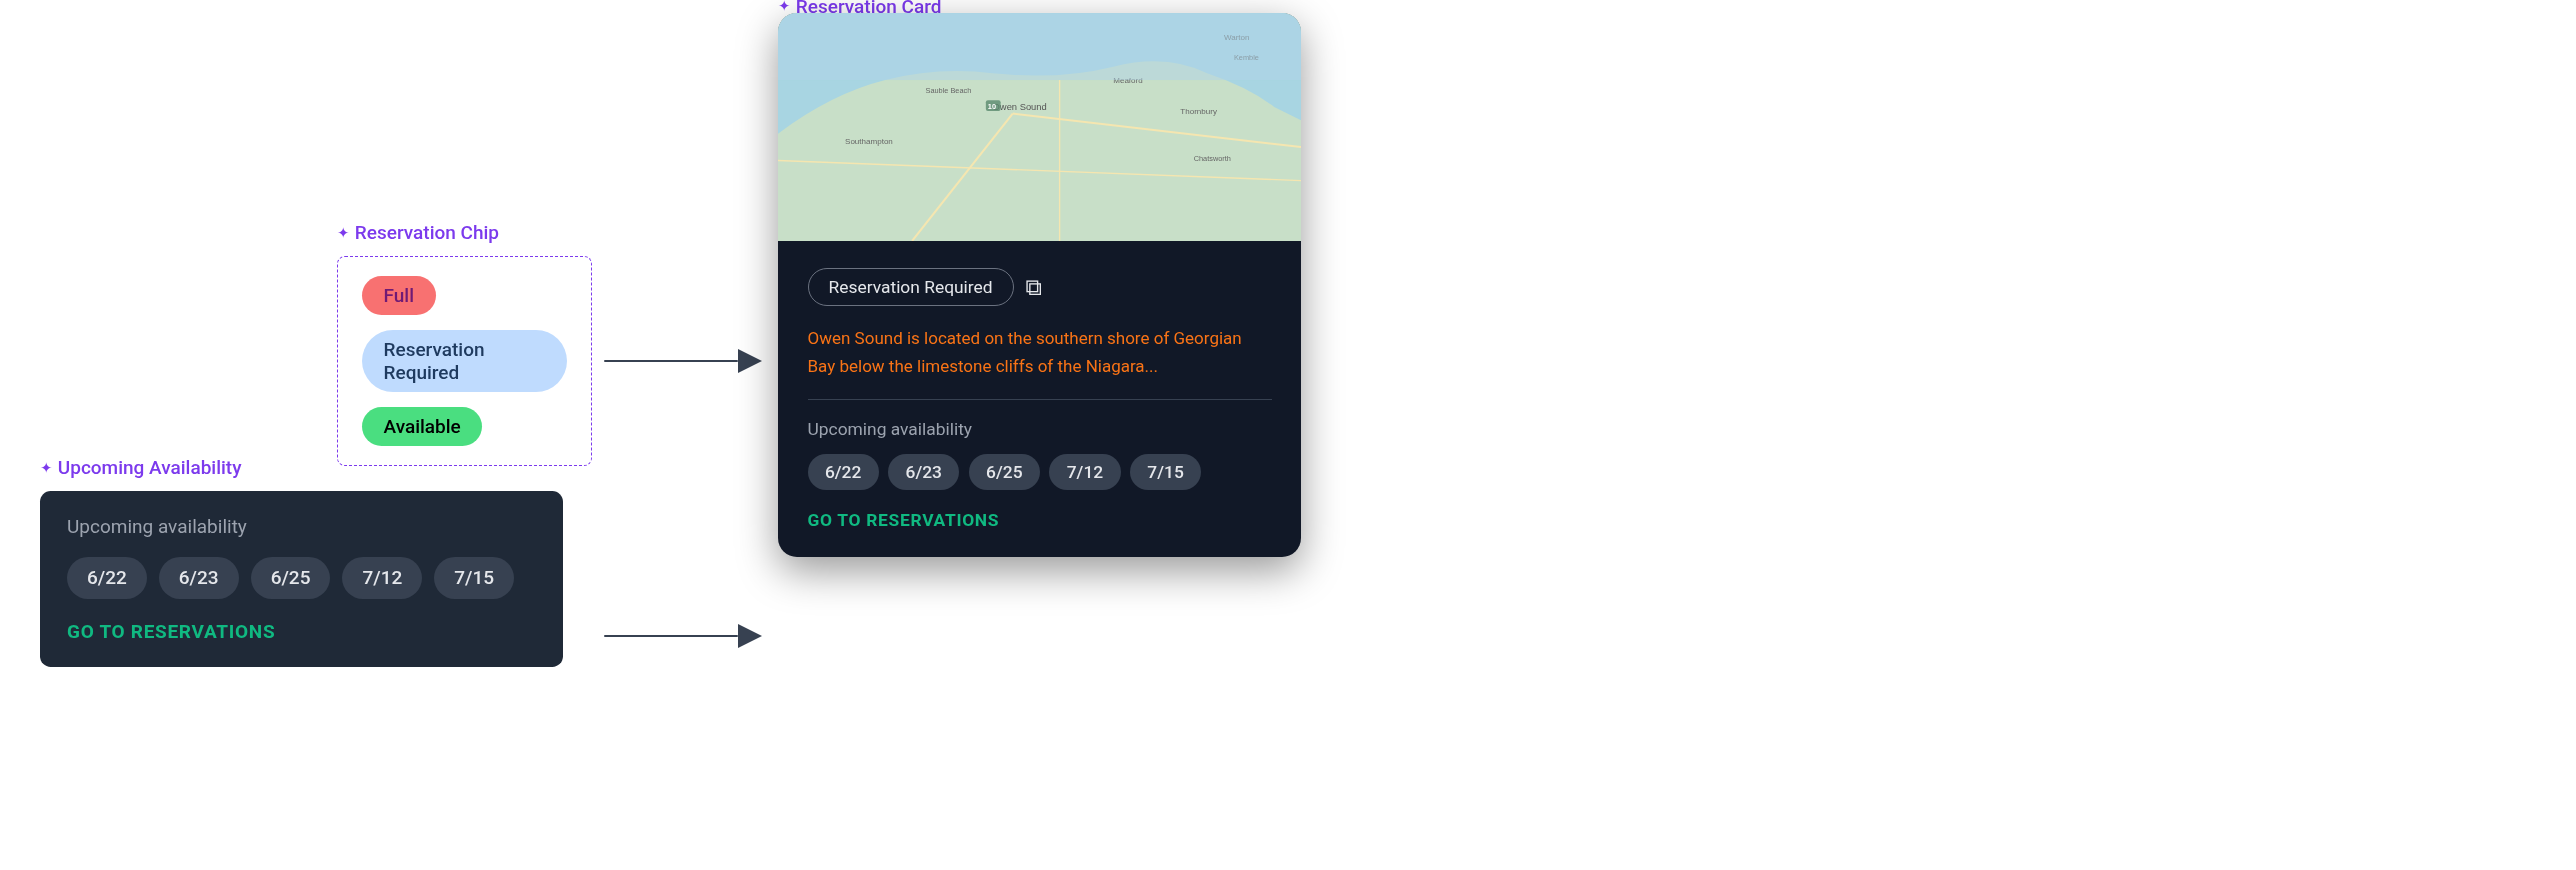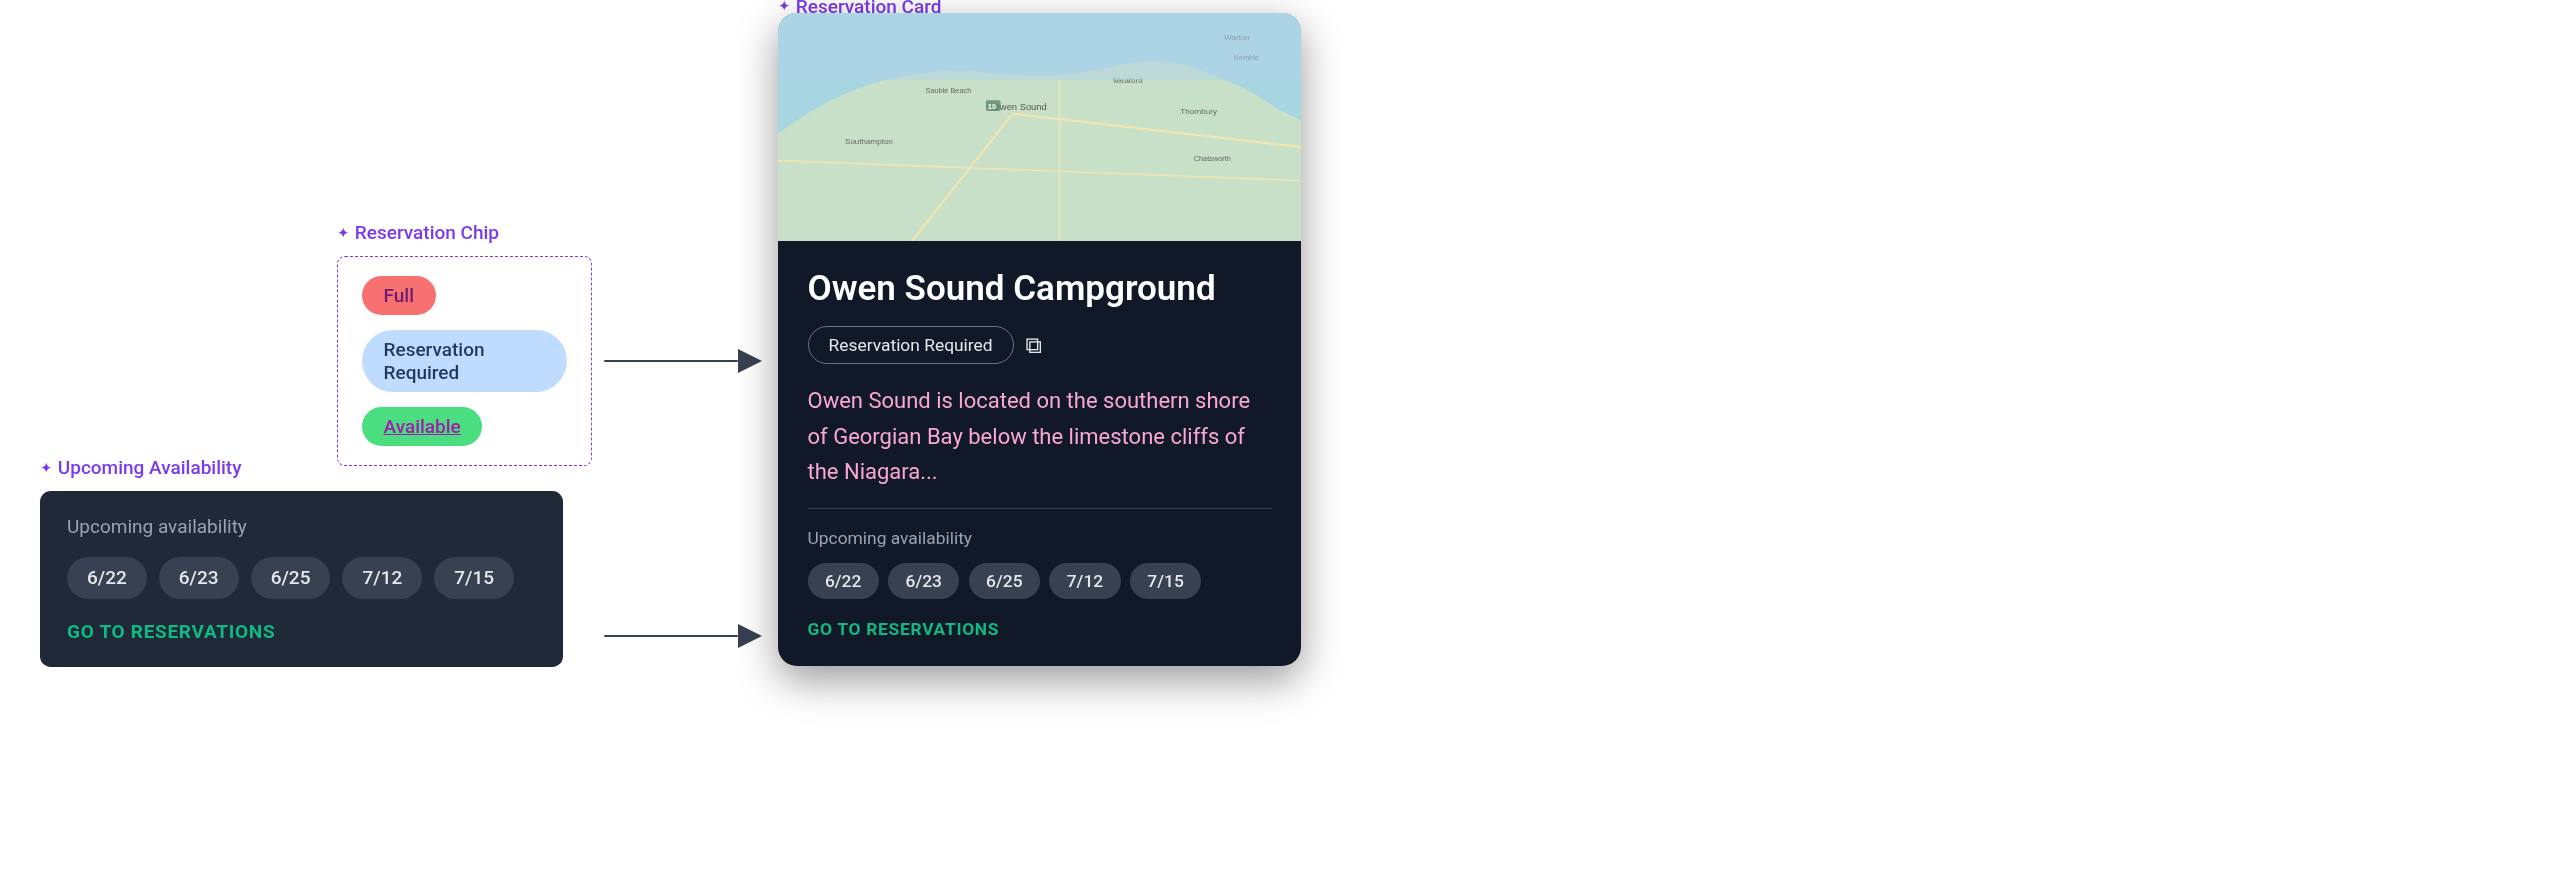--- a/index.html
+++ b/index.html
@@ -59,22 +59,21 @@
       color: #701a75;
     }
 
     .chip-reservation {
       background: #bfdbfe;
       color: #1e3a5f;
     }
 
     .chip-available {
       background: #4ade80;
-      color: #a21caf;
-      text-decoration: underline;
+      color: #000000;
     }
 
     
     .availability-section {
       position: absolute;
       left: 40px;
       top: 456px;
     }
 
     .availability-card {
@@ -190,22 +189,22 @@
       padding: 8px 20px;
       font-size: 17.4px;
     }
 
     .bookmark-icon {
       color: #e5e7eb;
       font-size: 23px;
     }
 
     .card-description {
-      color: #f9a8d4;
-      font-size: 22px;
+      color: #f97316;
+      font-size: 17px;
       line-height: 1.6;
       margin-bottom: 19px;
     }
 
     .card-divider {
       border: none;
       border-top: 0.7px solid #374151;
       margin-bottom: 19px;
     }
 
@@ -309,21 +308,20 @@
       <text x="665" y="40" font-size="12" fill="#666" font-family="Arial">Warton</text>
 
       <rect x="0" y="0" width="780" height="100" fill="#b0d4e8" opacity="0.5"></rect>
 
       <rect x="310" y="130" width="22" height="16" rx="3" fill="#5a8a6e" opacity="0.8"></rect>
       <text x="313" y="143" font-size="11" fill="white" font-family="Arial" font-weight="bold">10</text>
     </svg>
   </div>
 
   <div class="card-body">
-    <div class="card-title">Owen Sound Campground</div>
 
     <div class="card-chips-row">
       <div class="card-chip-reservation">Reservation Required</div>
       <span class="bookmark-icon">⧉</span>
     </div>
 
     <div class="card-description">Owen Sound is located on the southern shore of Georgian Bay below the limestone cliffs of the Niagara...</div>
 
     <hr class="card-divider">
 

